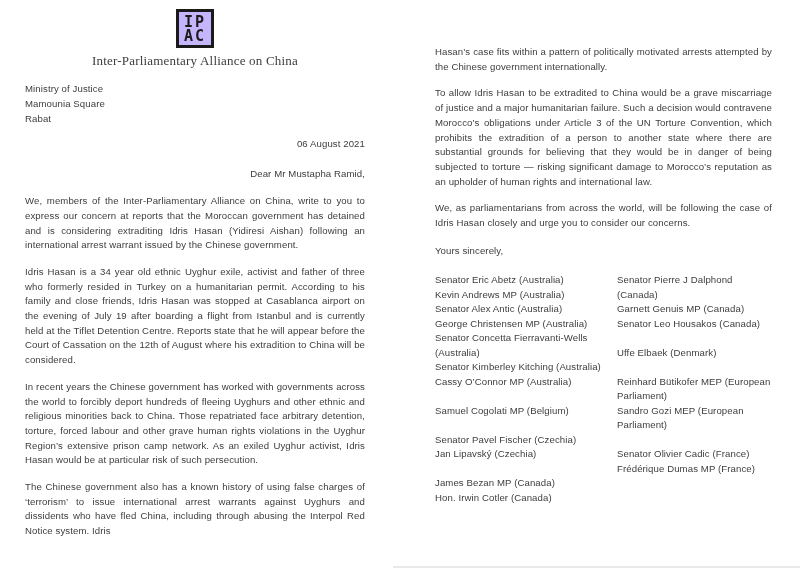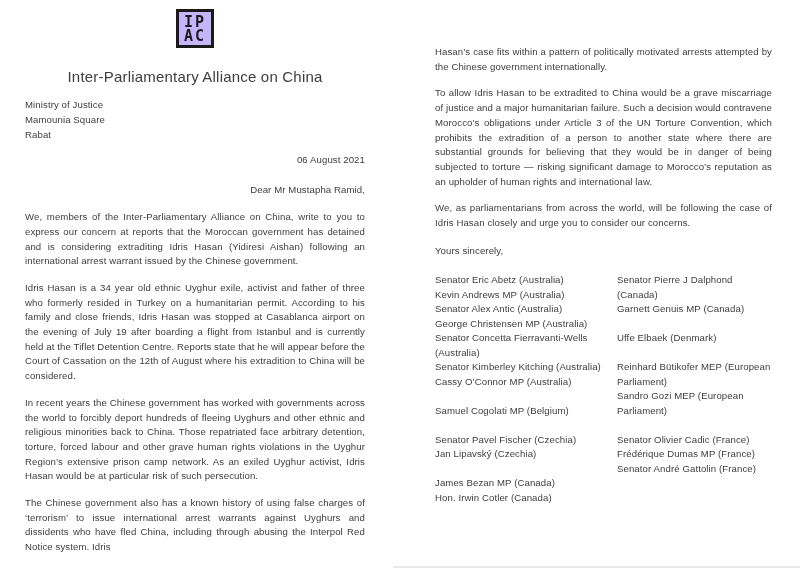--- a/index.html
+++ b/index.html
@@ -44,24 +44,25 @@
     display: block;
     font-family: "DejaVu Sans Mono", monospace;
     font-weight: bold;
     font-size: 15px;
     line-height: 14px;
     letter-spacing: 2px;
     color: #1a1a1a;
     text-align: center;
   }
   .org-name {
-    font-size: 15px;
-    margin-top: 22px;
+    font-size: 13px;
+    margin-top: 6px;
     letter-spacing: 0.2px;
     color: #3d3d3d;
+    font-family: Liberation Serif, serif;
   }
 
   .recipient { margin-top: 12px; }
   .recipient-line { line-height: 15px; }
 
   .date-line { text-align: right; margin-top: 11px; }
 
   .salutation { margin-top: 16px; text-align: right; }
 
   .para {
@@ -137,27 +138,27 @@
         <div class="sig-line"></div>
         <div class="sig-line">Senator Pavel Fischer (Czechia)</div>
         <div class="sig-line">Jan Lipavský (Czechia)</div>
         <div class="sig-line"></div>
         <div class="sig-line">James Bezan MP (Canada)</div>
         <div class="sig-line">Hon. Irwin Cotler (Canada)</div>
       </div>
       <div class="sig-col-2">
         <div class="sig-line">Senator Pierre J Dalphond (Canada)</div>
         <div class="sig-line">Garnett Genuis MP (Canada)</div>
+        <div class="sig-line">Senator Leo Housakos (Canada)</div>
         <div class="sig-line"></div>
         <div class="sig-line">Uffe Elbaek (Denmark)</div>
         <div class="sig-line"></div>
         <div class="sig-line">Reinhard Bütikofer MEP (European Parliament)</div>
         <div class="sig-line">Sandro Gozi MEP (European Parliament)</div>
         <div class="sig-line"></div>
         <div class="sig-line">Senator Olivier Cadic (France)</div>
         <div class="sig-line">Frédérique Dumas MP (France)</div>
-        <div class="sig-line">Senator André Gattolin (France)</div>
       </div>
     </div>
   </div>
 
   <div class="page-bottom-edge"></div>
 </div>
 
 </body></html>

